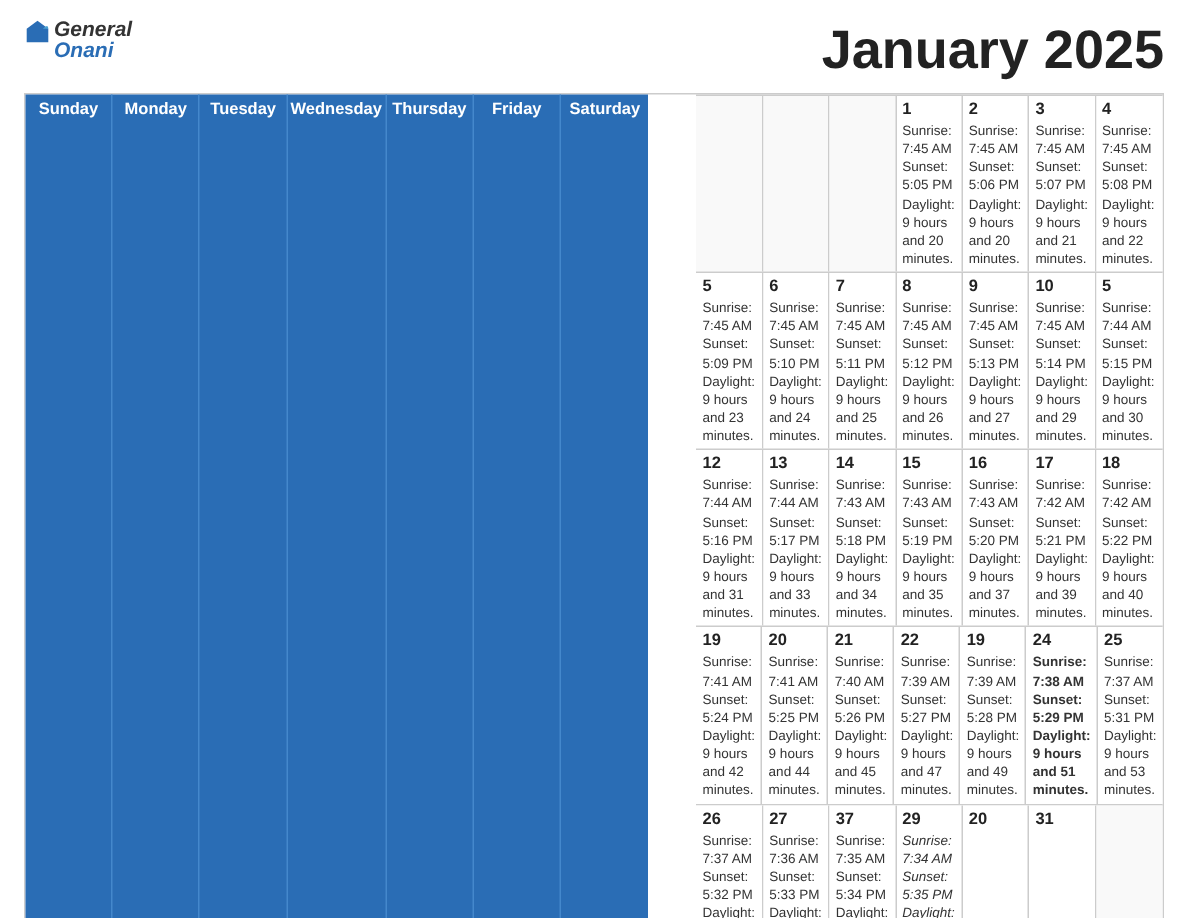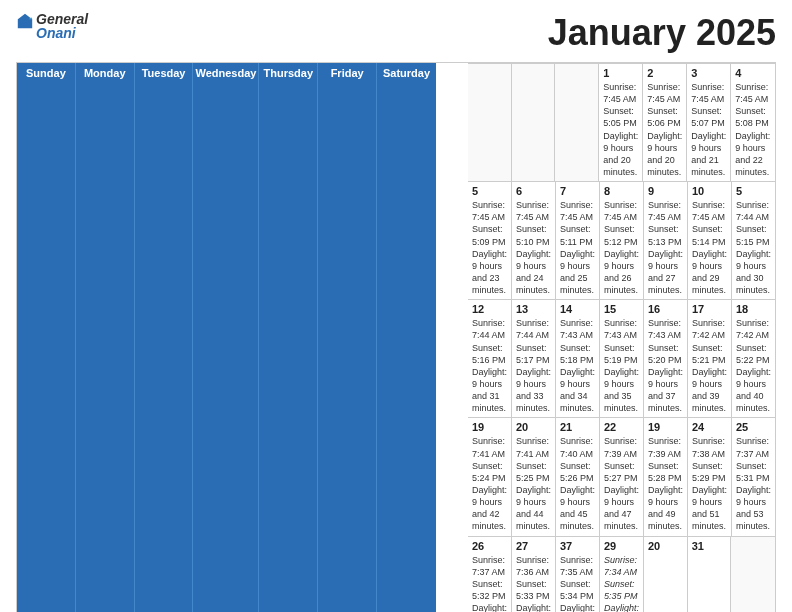--- a/index.html
+++ b/index.html
@@ -288,21 +288,21 @@
 Daylight: 9 hours and 47 minutes.</div>
           </div>
           <div class="cal-cell">
             <div class="day-number">19</div>
             <div class="cell-text" style="white-space: pre-line;">Sunrise: 7:39 AM
 Sunset: 5:28 PM
 Daylight: 9 hours and 49 minutes.</div>
           </div>
           <div class="cal-cell">
             <div class="day-number">24</div>
-            <div class="cell-text" style="white-space: pre-line;">Sunrise: 7:38 AM
+            <div class="cell-text" style="white-space: pre-line; font-weight: bold;">Sunrise: 7:38 AM
 Sunset: 5:29 PM
 Daylight: 9 hours and 51 minutes.</div>
           </div>
           <div class="cal-cell">
             <div class="day-number">25</div>
             <div class="cell-text" style="white-space: pre-line;">Sunrise: 7:37 AM
 Sunset: 5:31 PM
 Daylight: 9 hours and 53 minutes.</div>
           </div>
         </div>

